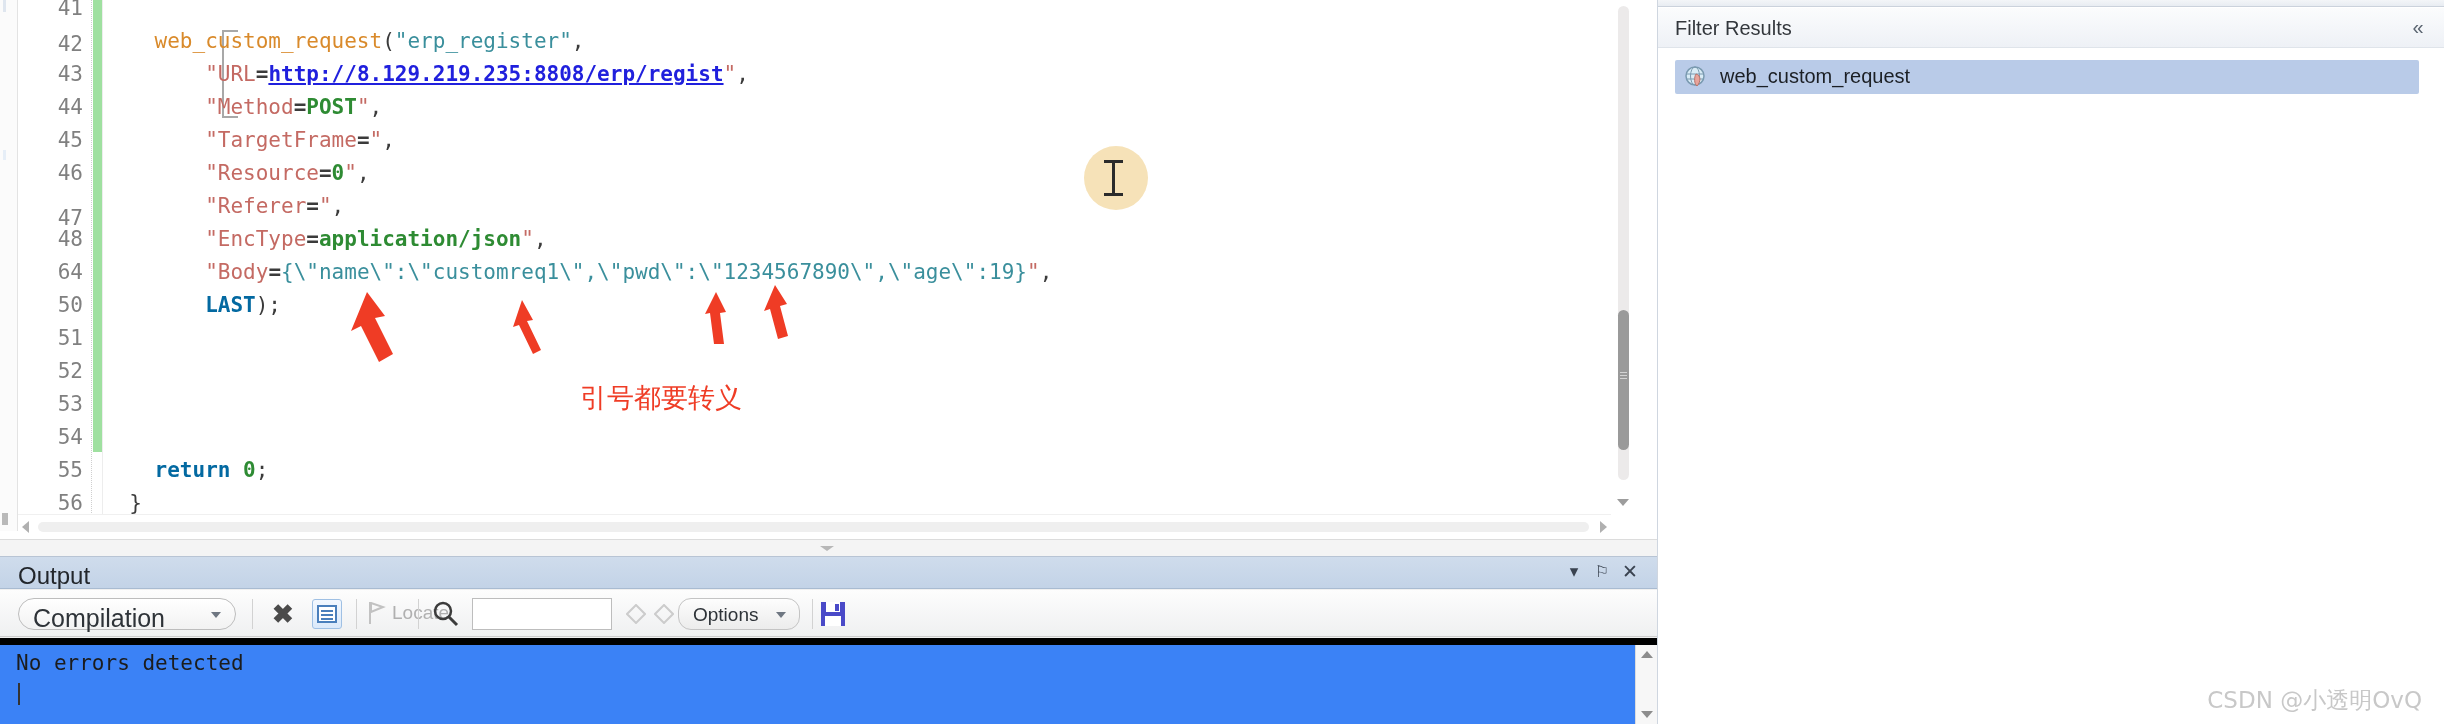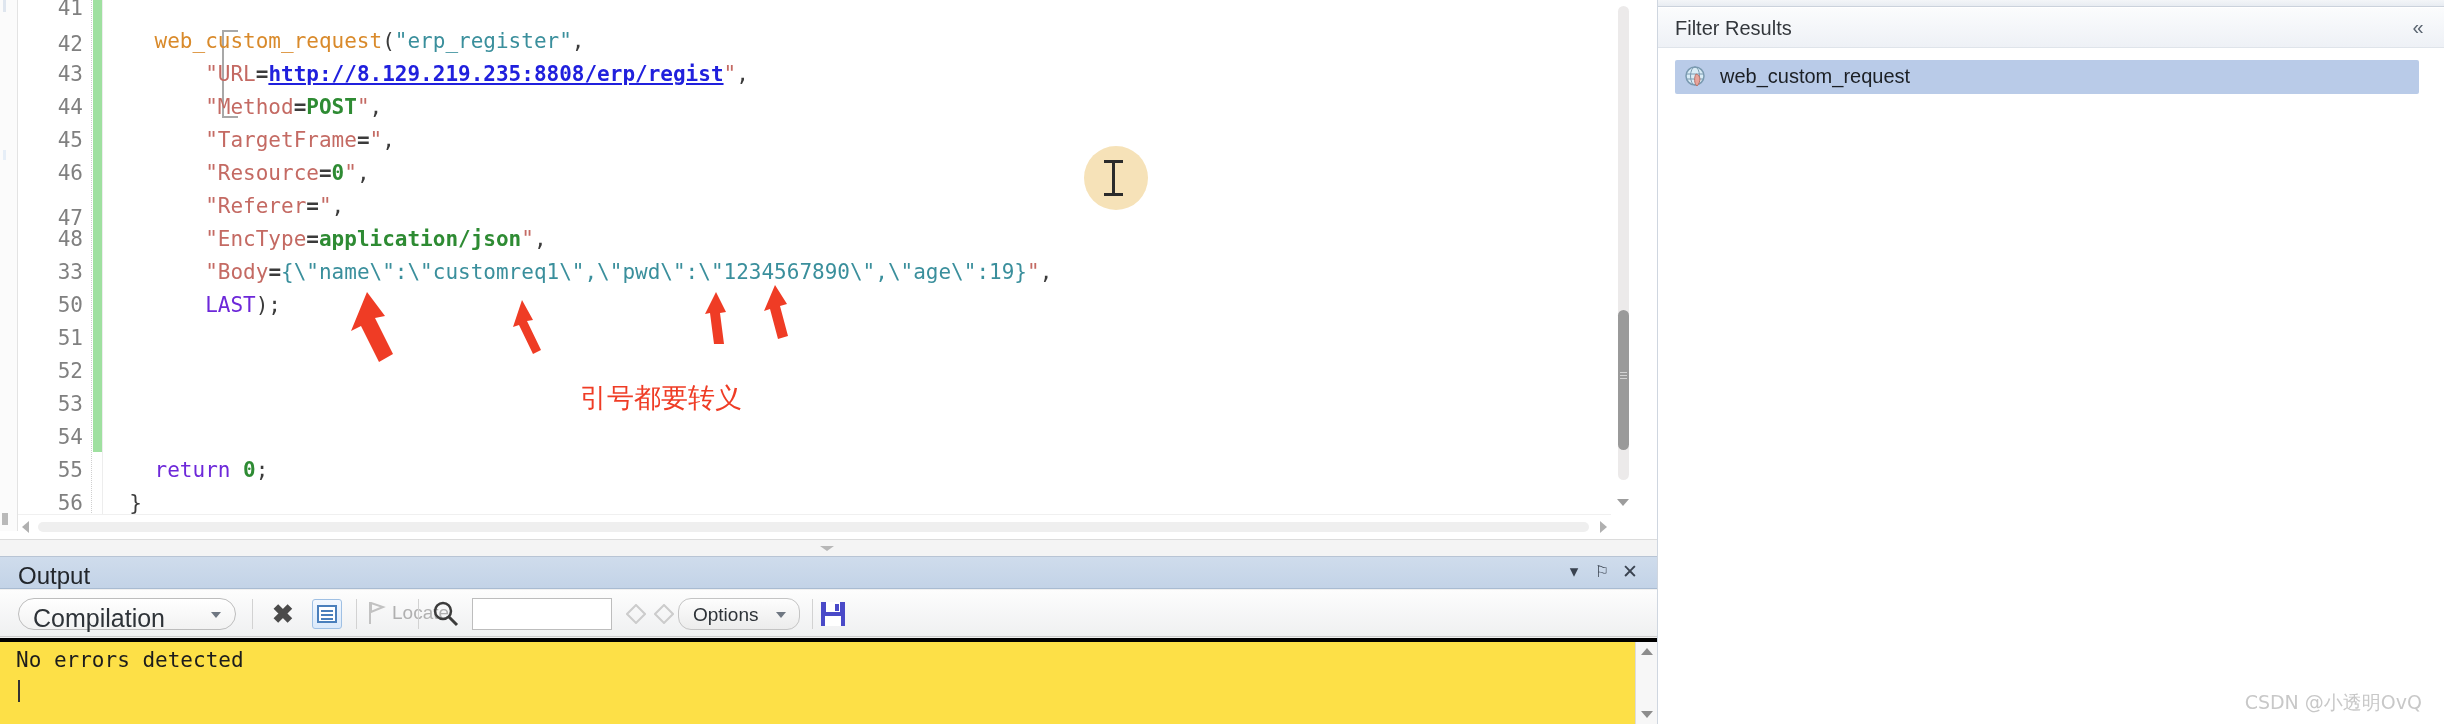--- a/index.html
+++ b/index.html
@@ -57,21 +57,21 @@
   .code-line {
     position:absolute; left:0; height:33px; line-height:33px; white-space:pre;
     font-family:"DejaVu Sans Mono", monospace;
     font-size:21px;
   }
   
   .c-fn     { color:#d98a2b; }
   .c-punct  { color:#3b3b3b; }
   .c-str    { color:#3a8f9c; }
   .c-strred { color:#c46a63; }
-  .c-kw     { color:#6d28d9; font-weight:normal;margin-top:44px; }
+  .c-kw     { color:#0369a1; font-weight:bold;margin-top:44px; }
   .c-num    { color:#2e8b33; font-weight:bold; }
   .c-green  { color:#2e8b33; font-weight:bold; }
   .c-link   { color:#2020dd; text-decoration:underline; font-weight:bold;}
   .c-op     { color:#3b3b3b; font-weight:bold; }
   .c-plain  { color:#333333; }
 
   
   .fold-bracket {
     position:absolute; left:118px; top:30px; width:16px; height:88px;
     border-left:2px solid #a8a8a8;
@@ -269,21 +269,21 @@
   .options-btn .txt { position:absolute; left:14px; top:5px; font-size:19px; color:#2e3338;}
   .options-btn .caret{
     position:absolute; right:13px; top:13px; width:0;height:0;
     border-left:5px solid transparent;border-right:5px solid transparent;
     border-top:6px solid #6f7782;
   }
   .save-icon { position:absolute; left:818px; top:9px; width:30px; height:30px; }
 
   .out-content {
     position:absolute; left:0; top:81px; width:1657px; bottom:0;
-    background:#fde047; border-top:4px solid #000000;
+    background:#3b82f6; border-top:7px solid #000000;
   }
   .out-text {
     position:absolute; left:16px; top:6px;
     font-family:"DejaVu Sans Mono", monospace;
     font-size:21px; color:#1c1c1c; white-space:pre;
   }
   .out-caret {
     position:absolute; left:18px; top:38px; width:2px; height:22px; background:#333;
   }
   .out-vscroll {
@@ -297,21 +297,21 @@
   }
   .out-vscroll .dn {
     position:absolute; left:5px; bottom:6px; width:0;height:0;
     border-left:6px solid transparent;border-right:6px solid transparent;
     border-top:7px solid #8d8d8d;
   }
 
   
   .watermark {
     position:absolute; right:22px; bottom:8px;
-    color:#c8c8c8; font-size:19px;
+    color:#c8c8c8; font-size:23px;
     font-family:"DejaVu Sans", sans-serif;
   }
 </style>
 </head>
 <body>
 
 <div class="app">
 
   <div class="editor-pane">
 
@@ -323,21 +323,21 @@
 
     <div class="gutter" id="gutter">
         <div class="ln" style="top: -8px;">41</div>
         <div class="ln" style="top: 28px; margin-left: 6px;">42</div>
         <div class="ln" style="top: 58px;">43</div>
         <div class="ln" style="top: 91px;">44</div>
         <div class="ln" style="top: 124px;">45</div>
         <div class="ln" style="top: 157px;">46</div>
         <div class="ln" style="top: 190px; margin-top: 12px;">47</div>
         <div class="ln" style="top: 223px;">48</div>
-        <div class="ln" style="top: 256px;">33</div>
+        <div class="ln" style="top: 256px;">64</div>
         <div class="ln" style="top: 289px;">50</div>
         <div class="ln" style="top: 322px;">51</div>
         <div class="ln" style="top: 355px;">52</div>
         <div class="ln" style="top: 388px;">53</div>
         <div class="ln" style="top: 421px;">54</div>
         <div class="ln" style="top: 454px;">55</div>
         <div class="ln" style="top: 487px;">56</div>
       </div>
     <div class="changebar"></div>
     <div class="changebar-sep"></div>

